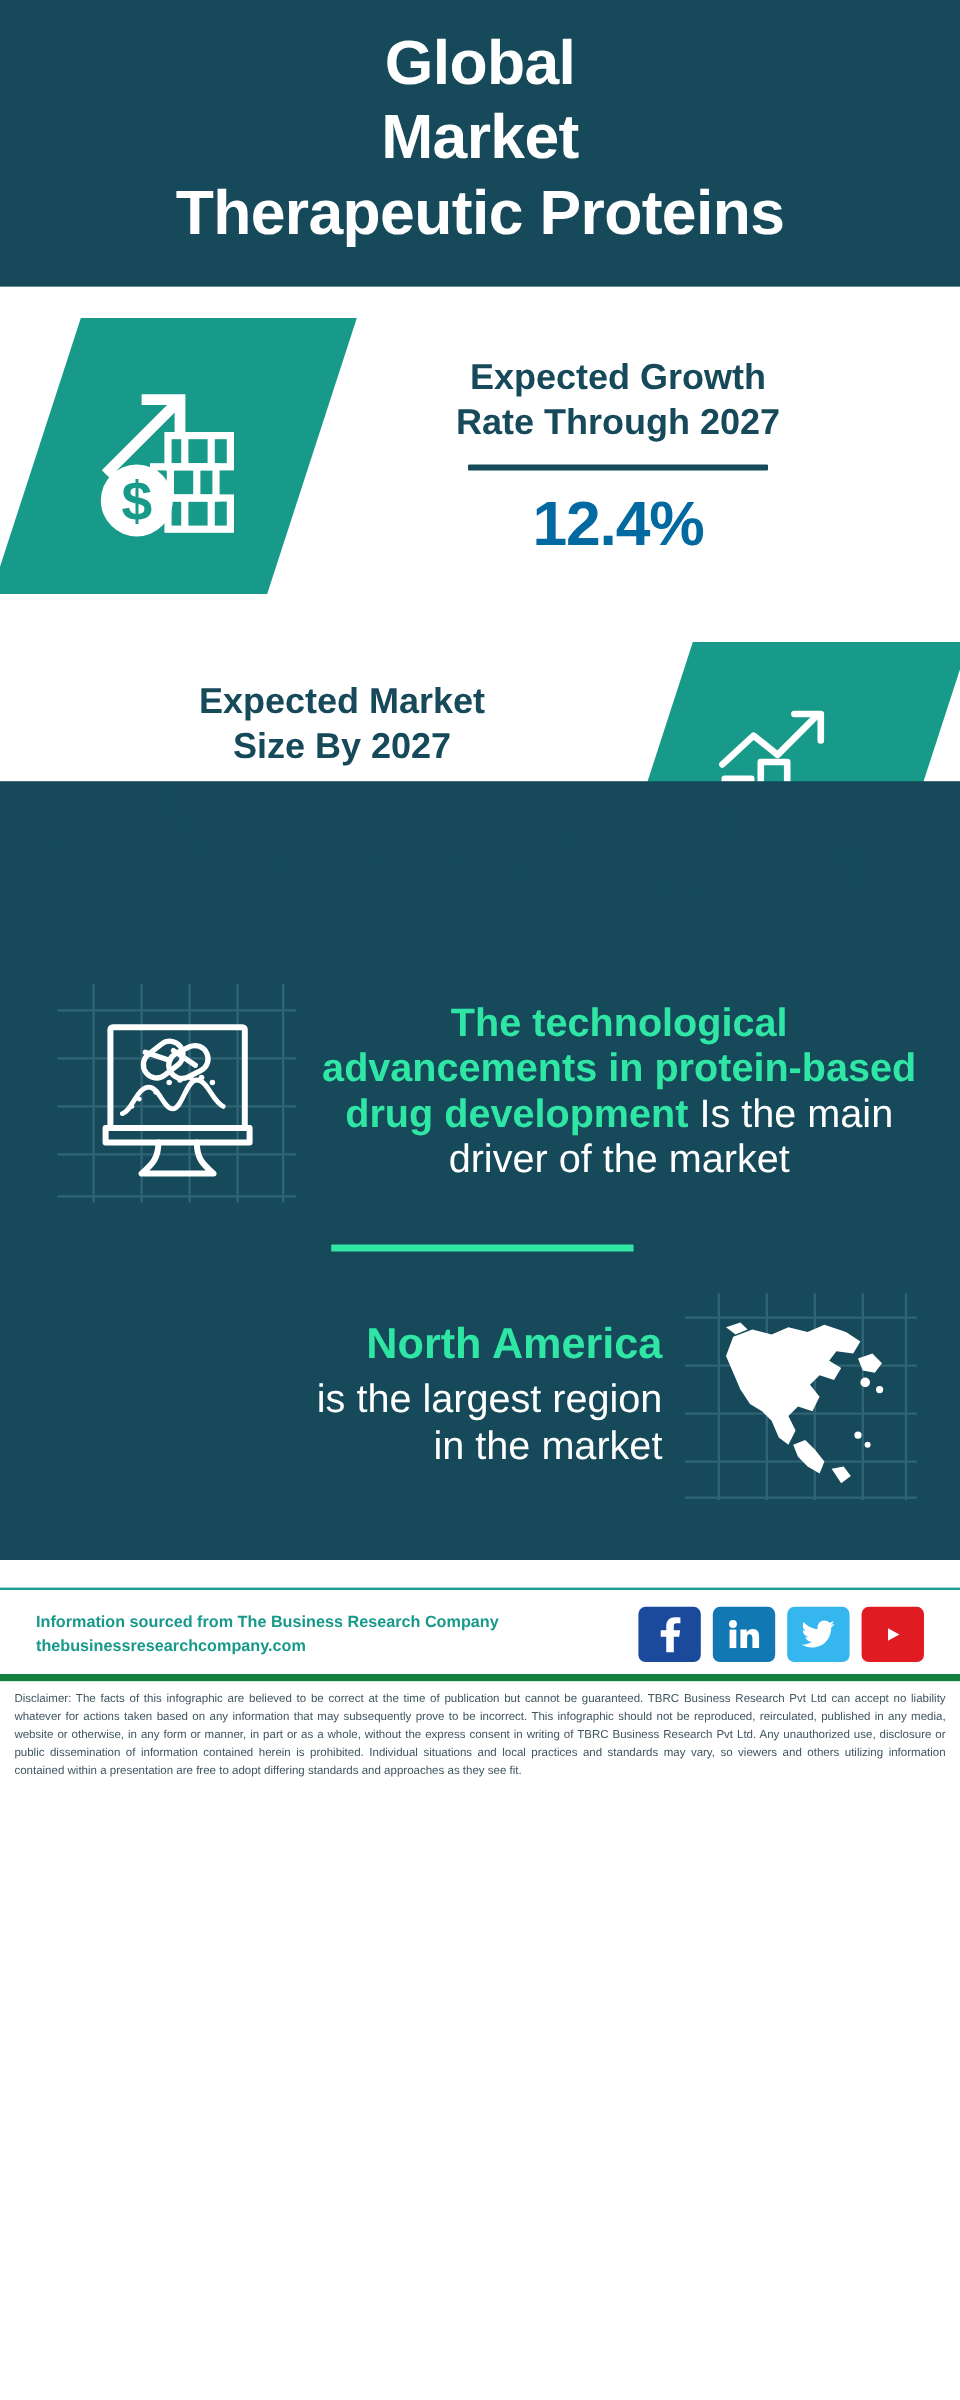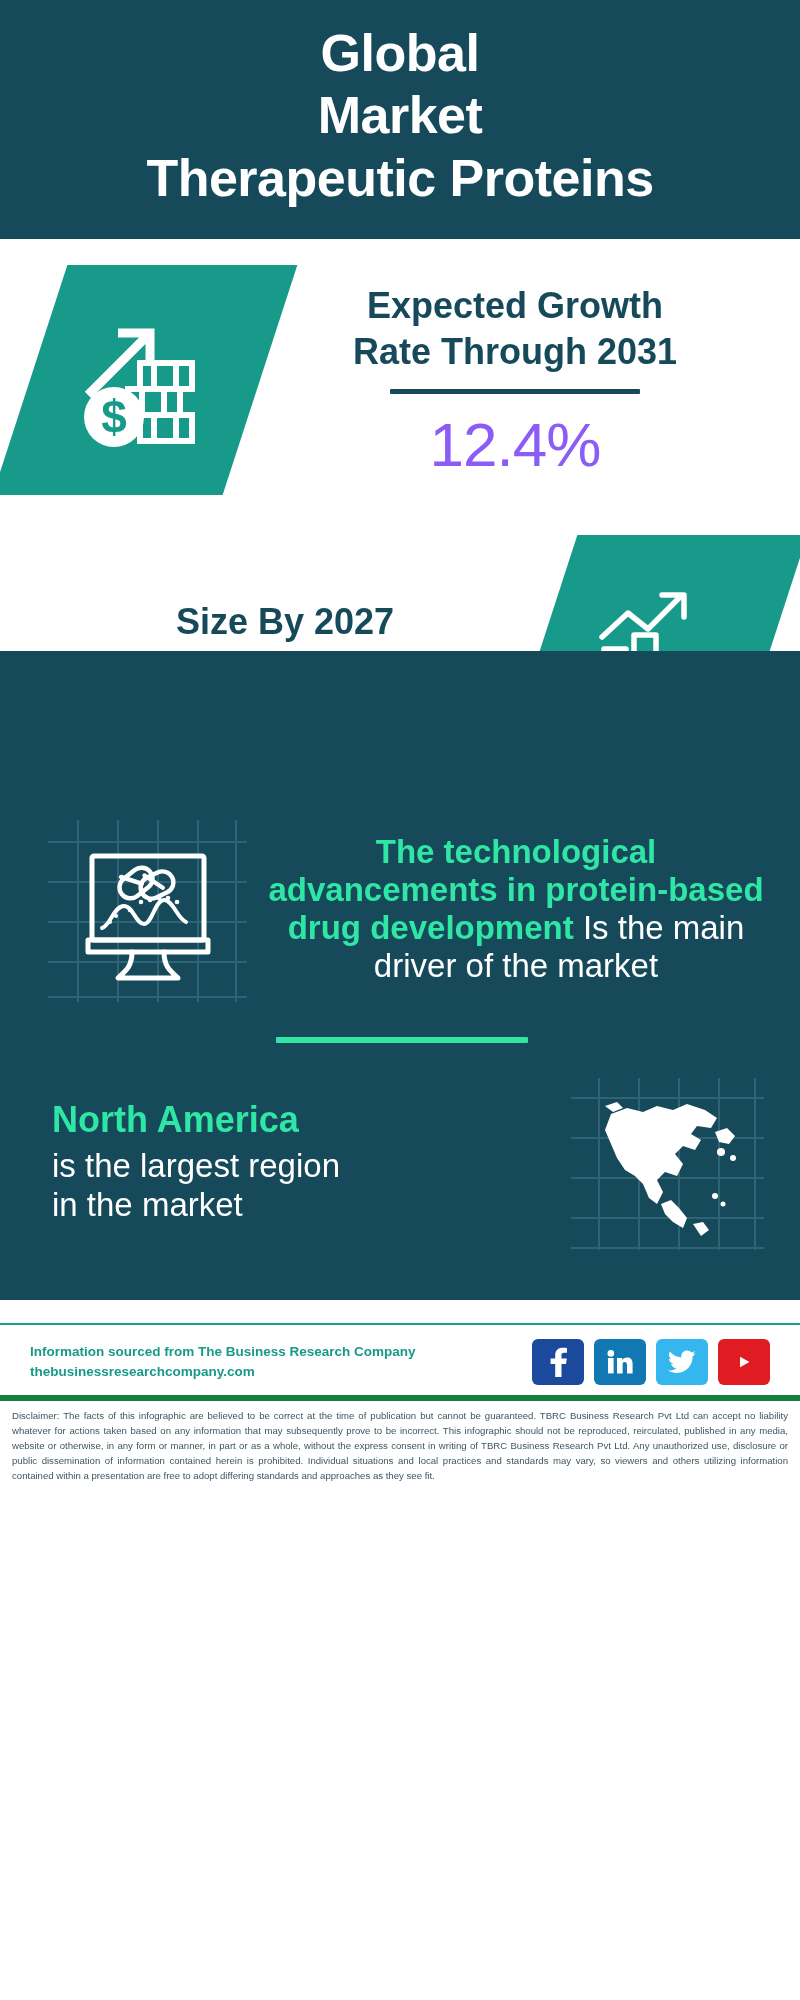--- a/index.html
+++ b/index.html
@@ -39,30 +39,30 @@
     flex:0 0 230px;
     background:#189a8a;
     transform:skewX(-18deg);
     display:flex;align-items:center;justify-content:center;
     position:relative;
   }
   .para .inner{transform:skewX(18deg);display:flex;align-items:center;justify-content:center;}
   .stat-text{flex:1;text-align:center;padding:0 6px;}
   .stat-title{
     color:#164a5a;
-    font-size:36px;font-weight:bold;line-height:1.28;
+    font-size:30px;font-weight:bold;line-height:1.28;
     margin:0 0 12px 0;
   }
   .stat-rule{
     width:250px;height:5px;background:#164a5a;
     margin:14px auto 18px auto;border-radius:1px;
   }
   .stat-value{
-    color:#8b5cf6;
-    font-size:62px;font-weight:normal;line-height:1.05;margin:0;
+    color:#0369a1;
+    font-size:52px;font-weight:bold;line-height:1.05;margin:0;
     letter-spacing:-1px;
   }
 
   
   .dark{
     position:relative;
     background:#164a5a;
     padding:0 0 26px 0;
     margin-top:-2px;
   }
@@ -83,21 +83,21 @@
   .drv-text{flex:1;text-align:center;padding-right:8px;}
   .hl{color:#2fe6a5;font-weight:bold;font-size:33px;line-height:1.16;}
   .plain{color:#ffffff;font-weight:normal;font-size:33px;line-height:1.16;}
 
   .green-rule{
     width:252px;height:6px;background:#2fe6a5;
     margin:28px auto 26px auto;border-radius:1px;
   }
 
   .na-row{display:flex;align-items:center;justify-content:center;gap:10px;padding-bottom:10px;}
-  .na-text{flex:1;text-align:left;padding-left:20px;}
+  .na-text{flex:1;text-align:right;padding-left:20px;}
   .na-title{color:#2fe6a5;font-size:36px;font-weight:bold;line-height:1.2;margin:0 0 4px 0;}
   .na-sub{color:#ffffff;font-size:33px;font-weight:normal;line-height:1.2;}
   .map-icon{flex:0 0 210px;width:210px;height:185px;display:flex;align-items:center;justify-content:center;}
 
   
   .footer{
     background:#ffffff;
     border-top:2px solid #1a9e8f;
     padding:14px 30px 10px 30px;
     display:flex;align-items:center;justify-content:space-between;margin-top:23px;
@@ -157,31 +157,31 @@
             </g>
 
             <circle cx="44" cy="112" r="30" fill="#ffffff"></circle>
             <text x="44" y="128" font-family="Liberation Sans, sans-serif" font-size="46" font-weight="bold" fill="#189a8a" text-anchor="middle">$</text>
           </svg>
         </div>
       </div>
       <div class="stat-text">
         <div class="stat-title">
           <span>Expected Growth</span><br>
-          <span>Rate Through 2031</span>
+          <span>Rate Through 2027</span>
         </div>
         <div class="stat-rule"></div>
         <div class="stat-value">12.4%</div>
       </div>
     </div>
 
     <div class="stat-row reverse">
       <div class="stat-text">
         <div class="stat-title">
-          <br>
+          <span>Expected Market</span><br>
           <span>Size By 2027</span>
         </div>
         <div class="stat-rule"></div>
         <div class="stat-value">$200.43 Bn</div>
       </div>
       <div class="para">
         <div class="inner">
           <svg width="150" height="150" viewBox="0 0 150 150">
             <g fill="none" stroke="#ffffff" stroke-width="5.5" stroke-linejoin="round" stroke-linecap="round">
               <polyline points="22,62 48,38 68,54 100,22"></polyline>

